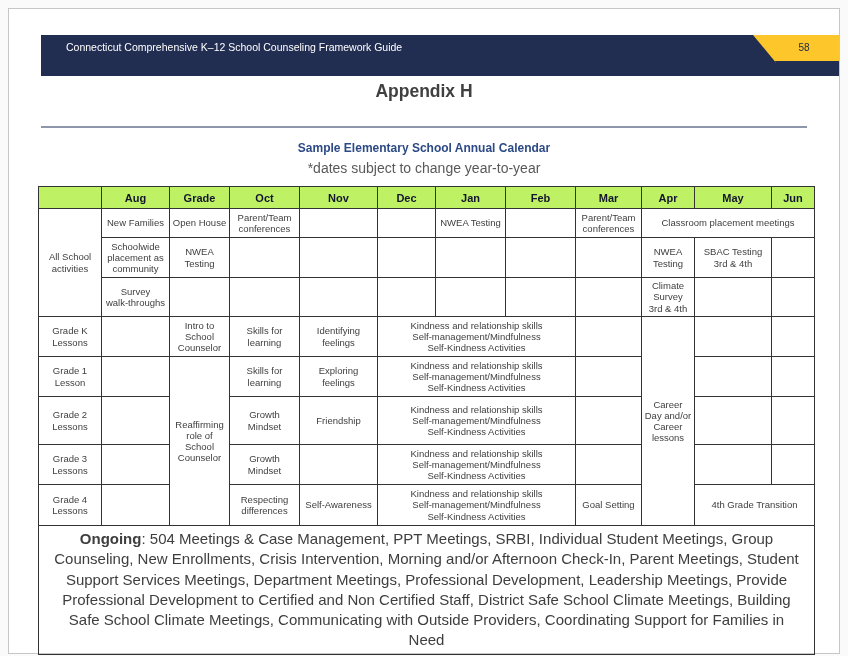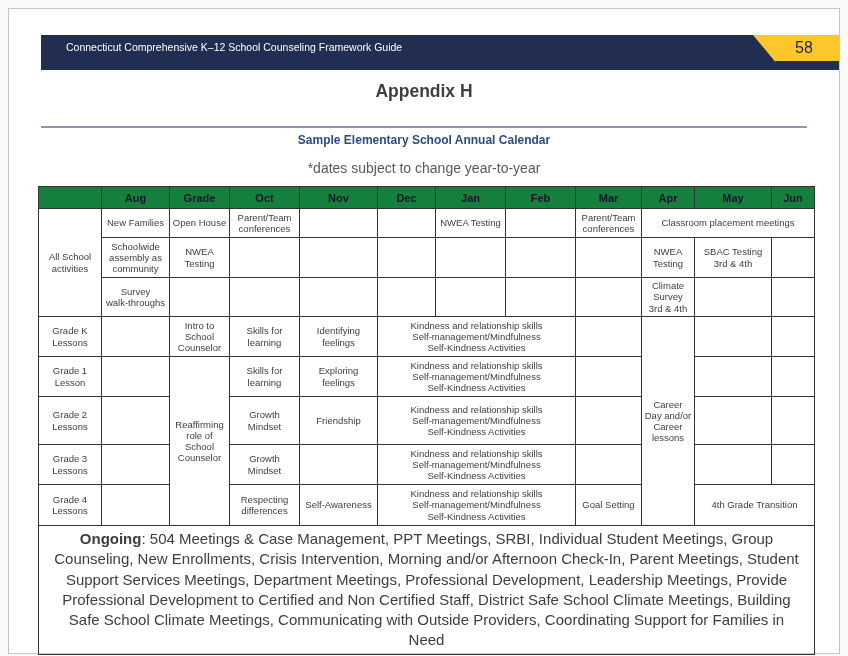--- a/index.html
+++ b/index.html
@@ -1,37 +1,37 @@
 <!DOCTYPE html>
 <html><head>
 <meta charset="utf-8">
 <style>
   html,body{margin:0;padding:0;}
   body{width:848px;height:656px;background:#fafafa;font-family:"Liberation Sans",sans-serif;position:relative;overflow:hidden;}
   .page{position:absolute;left:8px;top:8px;width:830px;height:644px;background:#ffffff;border:1px solid #c6c6c6;}
 
   
-  .bar{position:absolute;left:32px;right:0;top:26px;height:35px;background:#222d52;}
+  .bar{position:absolute;left:32px;right:0;top:26px;height:41px;background:#222d52;}
   .bar-title{position:absolute;left:25px;top:0;height:25px;line-height:25px;color:#ffffff;font-size:10.5px;white-space:nowrap;}
   .tab{position:absolute;right:0;top:26px;width:86px;height:28px;background:#fdc72b;
        clip-path:polygon(27% 100%,0 0,100% 0,100% 100%);
        box-shadow:inset 0 -2px 0 #222d52;}
-  .tab-num{position:absolute;right:0;top:26px;width:70px;height:25px;line-height:25px;text-align:center;color:#1c2647;font-size:16px;}
+  .tab-num{position:absolute;right:0;top:26px;width:70px;height:25px;line-height:25px;text-align:center;color:#1c2647;font-size:10px;}
 
   
   .titles{position:absolute;left:0;right:0;top:71px;text-align:center;color:#404040;font-weight:bold;font-size:17.5px;line-height:22px;}
   .divider{position:absolute;left:32px;right:32px;top:117px;height:2px;background:#8d96ab;}
-  .subtitle{position:absolute;left:0;right:0;top:124px;text-align:center;color:#2c4a86;font-weight:bold;font-size:12px;}
+  .subtitle{position:absolute;left:0;right:0;top:132px;text-align:center;color:#2c4a86;font-weight:bold;font-size:12px;}
   .note{position:absolute;left:0;right:0;top:151px;text-align:center;color:#595959;font-size:14px;}
 
   
   .tblwrap{position:absolute;left:29px;top:177px;}
   table{border-collapse:collapse;table-layout:fixed;width:776px;}
   th,td{border:1px solid #333333;text-align:center;vertical-align:middle;padding:1px 2px;overflow:hidden;}
-  th{background:#15803d;color:#14142c;font-size:11px;font-weight:bold;height:19px;}
+  th{background:#bef264;color:#14142c;font-size:11px;font-weight:bold;height:19px;}
   td{color:#3e3e3e;font-size:9.5px;line-height:1.18;white-space:pre-line;}
   tr.r1 td{height:26px;} tr.r2 td{height:37px;} tr.r3 td{height:36px;}
   tr.r4 td{height:37px;} tr.r5 td{height:37px;} tr.r6 td{height:45px;}
   tr.r7 td{height:37px;} tr.r8 td{height:38px;}
   td.ongoing{height:40px;font-size:15px;line-height:1.35;padding:3px 12px;white-space:normal;}
   td.ongoing .b{font-weight:bold;}
 </style>
 </head>
 <body>
 
@@ -94,21 +94,21 @@
         <td></td>
         <td>NWEA Testing</td>
         <td></td>
         <td>Parent/Team
 conferences</td>
         <td colspan="3">Classroom placement meetings</td>
       </tr>
 
       <tr class="r2">
         <td>Schoolwide
-assembly as
+placement as
 community</td>
         <td>NWEA Testing</td>
         <td></td>
         <td></td>
         <td></td>
         <td></td>
         <td></td>
         <td></td>
         <td>NWEA
 Testing</td>

